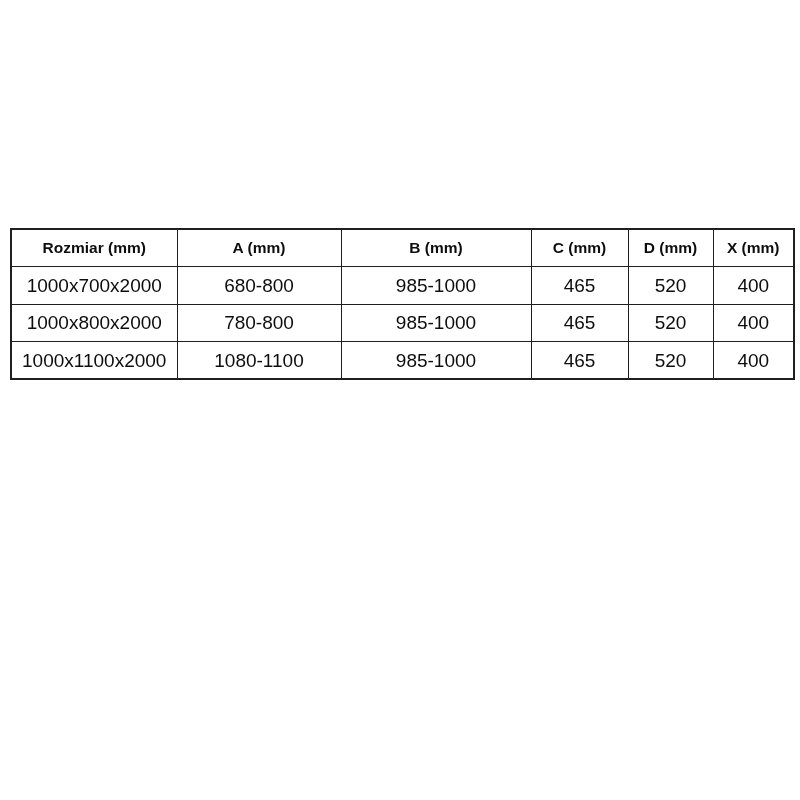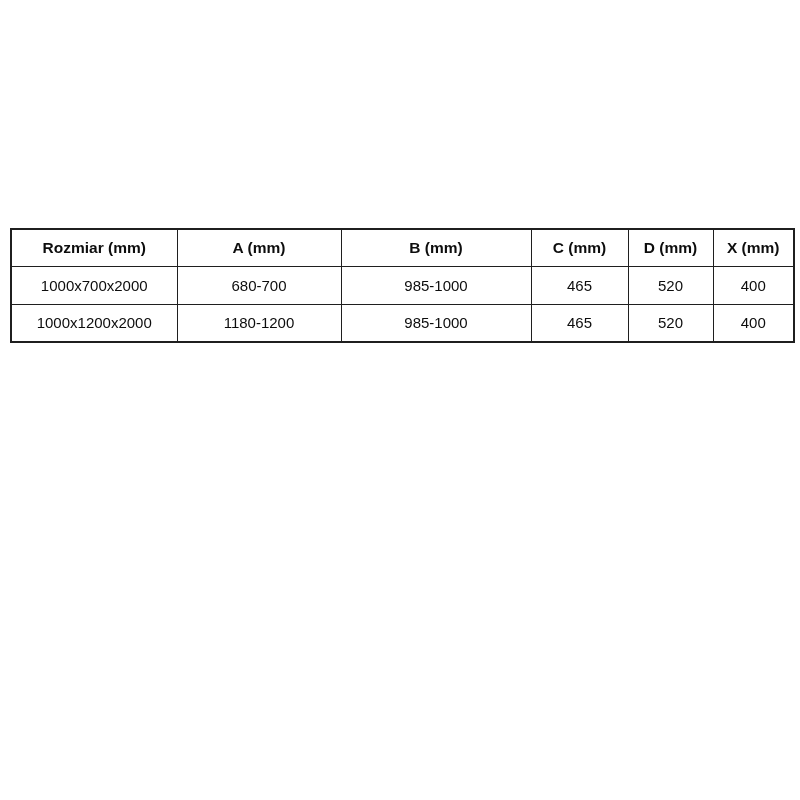--- a/index.html
+++ b/index.html
@@ -25,21 +25,21 @@
     table-layout: fixed;
     background: #ffffff;
     border: 2.5px solid #1f1f1f;
   }
   table.size-table th,
   table.size-table td {
     border: 1.8px solid #1f1f1f;
     text-align: center;
     vertical-align: middle;
     height: 37.5px;
-    font-size: 15px;
+    font-size: 19px;
     color: #0d0d0d;
     line-height: 1;
     padding: 0 2px;
     white-space: nowrap;
     overflow: hidden;
   }
   table.size-table th {
     font-weight: bold;
     font-size: 15.5px;
   }
@@ -69,29 +69,37 @@
         <th>A (mm)</th>
         <th>B (mm)</th>
         <th>C (mm)</th>
         <th>D (mm)</th>
         <th>X (mm)</th>
       </tr>
     </thead>
     <tbody>
       <tr>
         <td>1000x700x2000</td>
-        <td>680-700</td>
+        <td>680-800</td>
         <td>985-1000</td>
         <td>465</td>
         <td>520</td>
         <td>400</td>
       </tr>
       <tr>
-        <td>1000x1200x2000</td>
-        <td>1180-1200</td>
+        <td>1000x800x2000</td>
+        <td>780-800</td>
+        <td>985-1000</td>
+        <td>465</td>
+        <td>520</td>
+        <td>400</td>
+      </tr>
+      <tr>
+        <td>1000x1100x2000</td>
+        <td>1080-1100</td>
         <td>985-1000</td>
         <td>465</td>
         <td>520</td>
         <td>400</td>
       </tr>
     </tbody>
   </table>
 </div>
 
 </body></html>

